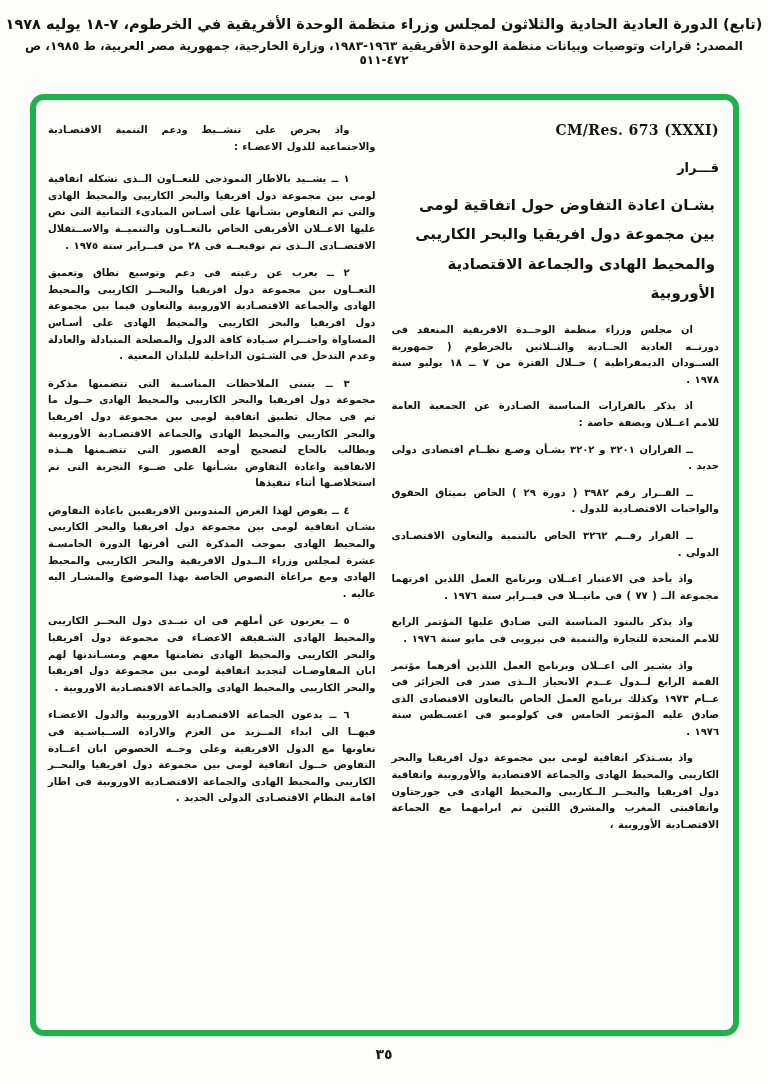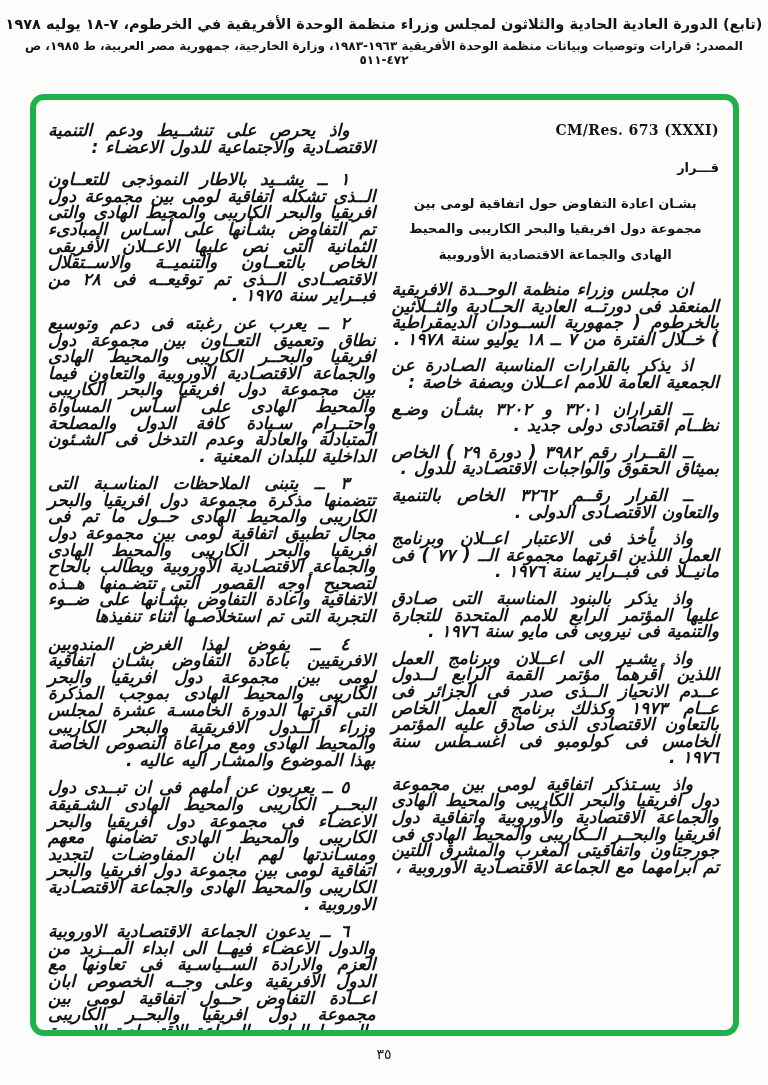--- a/index.html
+++ b/index.html
@@ -61,44 +61,43 @@
     margin:6px 0 22px 6px;
   }
   .doc-title {
     text-align:right;
     font-size:13px;
     font-weight:700;
     letter-spacing:1px;
     margin-bottom:16px;
   }
   .doc-subtitle {
-    text-align:center;
-    font-size:13px;
+    text-align:right;
+    font-size:15px;
     font-weight:700;
     line-height:1.95;
     margin-bottom:14px;
     padding:0 4px;
   }
   .para {
-    font-size:17px;
+    font-size:10px;
     line-height:16.6px;
     margin-bottom:10px;
     text-indent:26px;
     word-spacing:1px;
-    font-style:italic;
   }
   .col-left .para { margin-bottom:11px; }
   .col-left .para-intro { margin-top:6px; margin-bottom:16px; }
   .page-number {
     position:absolute;
     left:0; right:0;
     top:1046px;
     text-align:center;
     font-size:14px;
-    font-weight:400;
+    font-weight:700;
   }
 </style>
 </head>
 <body>
 
 <header class="page-header">
   <div class="header-line1">(تابع) الدورة العادية الحادية والثلاثون لمجلس وزراء منظمة الوحدة الأفريقية في الخرطوم، ٧-١٨ يوليه ١٩٧٨</div>
   <div class="header-line2">المصدر: قرارات وتوصيات وبيانات منظمة الوحدة الأفريقية ١٩٦٣-١٩٨٣، وزارة الخارجية، جمهورية مصر العربية، ط ١٩٨٥، ص ٤٧٢-٥١١</div>
 </header>
 

